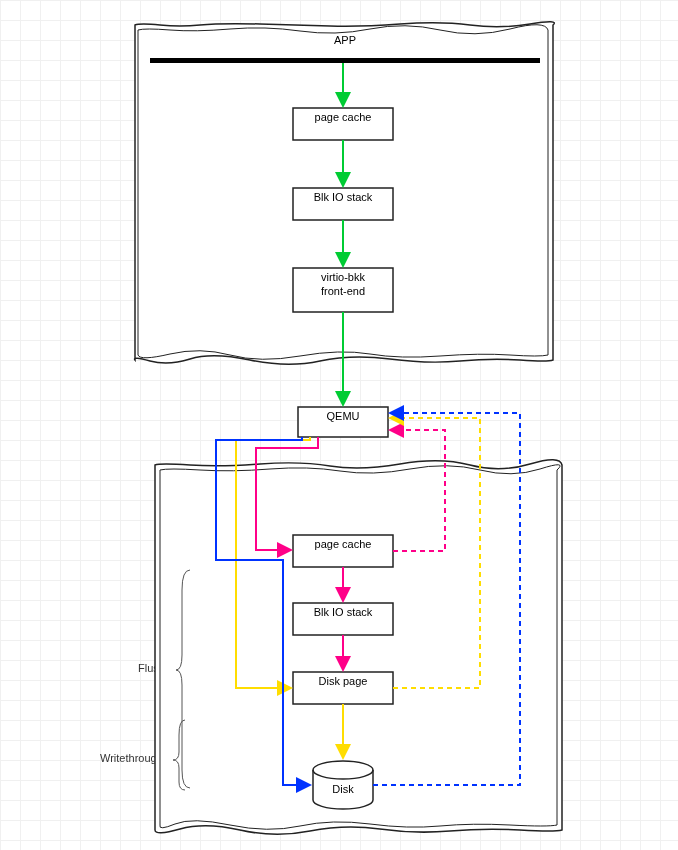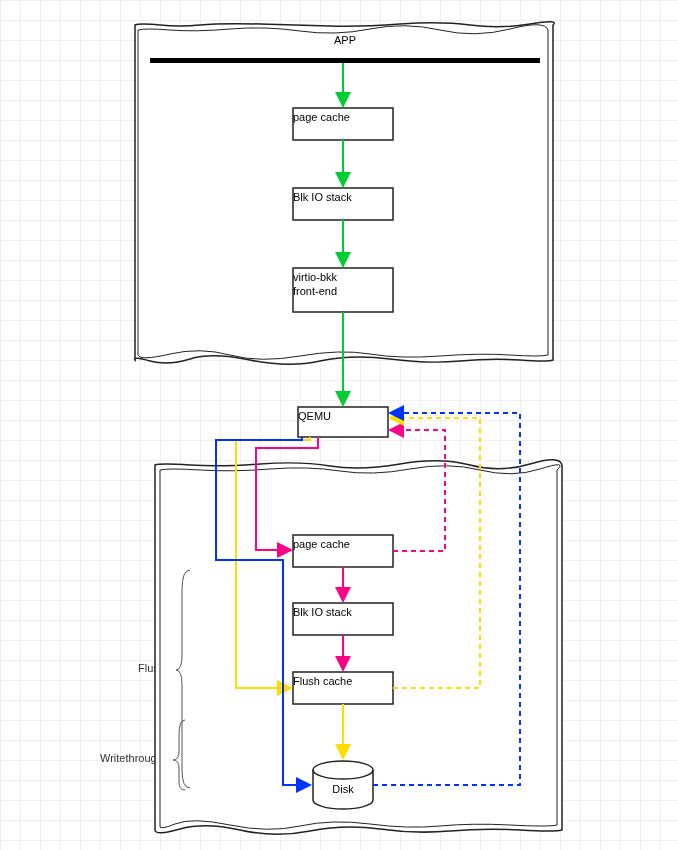--- a/index.html
+++ b/index.html
@@ -21,21 +21,21 @@
   }
   .stage { position: absolute; inset: 0; z-index: 1; }
   .label {
     position: absolute;
     font-size: 11px;
     color: #333;
     white-space: nowrap;
   }
   .box-label {
     font-size: 11px;
-    text-align: left;
+    text-align: center;
     line-height: 1.3;
     pointer-events: none;
   }
 </style>
 </head>
 <body>
 <div class="grid"></div>
 
 <svg class="stage" width="678" height="850" viewBox="0 0 678 850">
   <defs>
@@ -110,21 +110,21 @@
   <g>
     <rect x="293" y="603" width="100" height="32" fill="#fff" stroke="#222" stroke-width="1.5"></rect>
     <foreignObject x="293" y="605" width="100" height="28">
       <div xmlns="http://www.w3.org/1999/xhtml" class="box-label">Blk IO stack</div>
     </foreignObject>
   </g>
 
   <g>
     <rect x="293" y="672" width="100" height="32" fill="#fff" stroke="#222" stroke-width="1.5"></rect>
     <foreignObject x="293" y="674" width="100" height="28">
-      <div xmlns="http://www.w3.org/1999/xhtml" class="box-label">Flush cache</div>
+      <div xmlns="http://www.w3.org/1999/xhtml" class="box-label">Disk page</div>
     </foreignObject>
   </g>
 
   <g>
     <ellipse cx="343" cy="770" rx="30" ry="9" fill="#fff" stroke="#222" stroke-width="1.5"></ellipse>
     <path d="M313,770 L313,800" stroke="#222" stroke-width="1.5" fill="none"></path>
     <path d="M373,770 L373,800" stroke="#222" stroke-width="1.5" fill="none"></path>
     <path d="M313,800 A30,9 0 0 0 373,800" stroke="#222" stroke-width="1.5" fill="none"></path>
     <text x="343" y="793" text-anchor="middle" font-size="11" font-family="inherit">Disk</text>
   </g>

